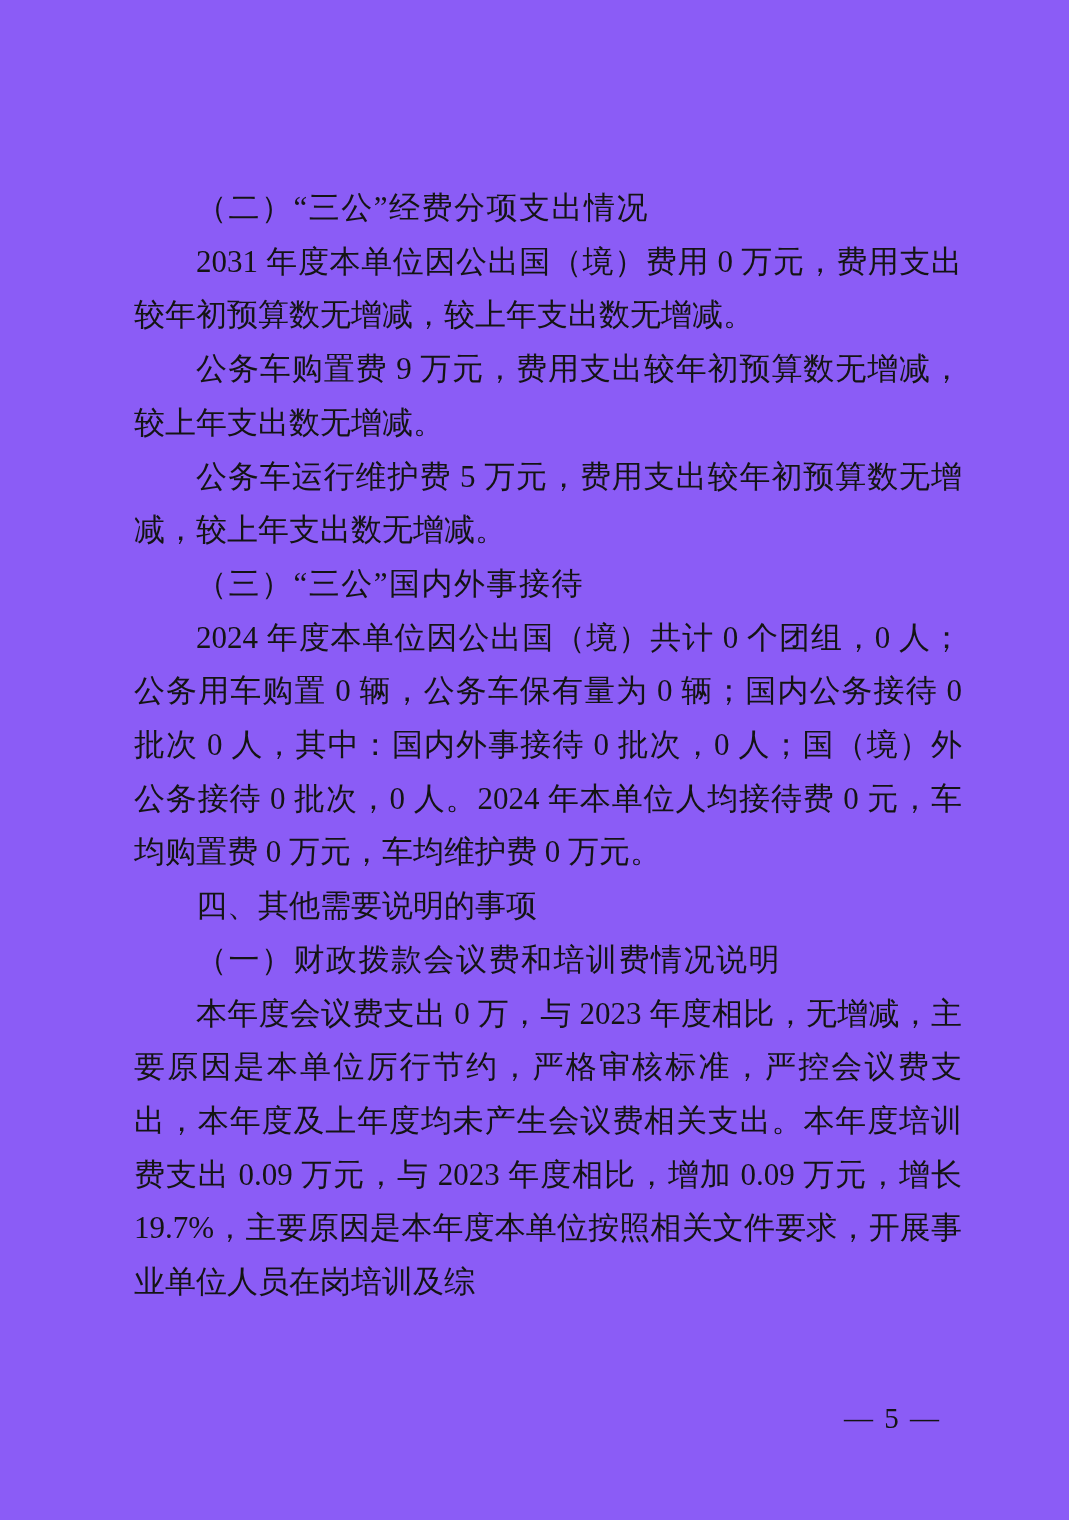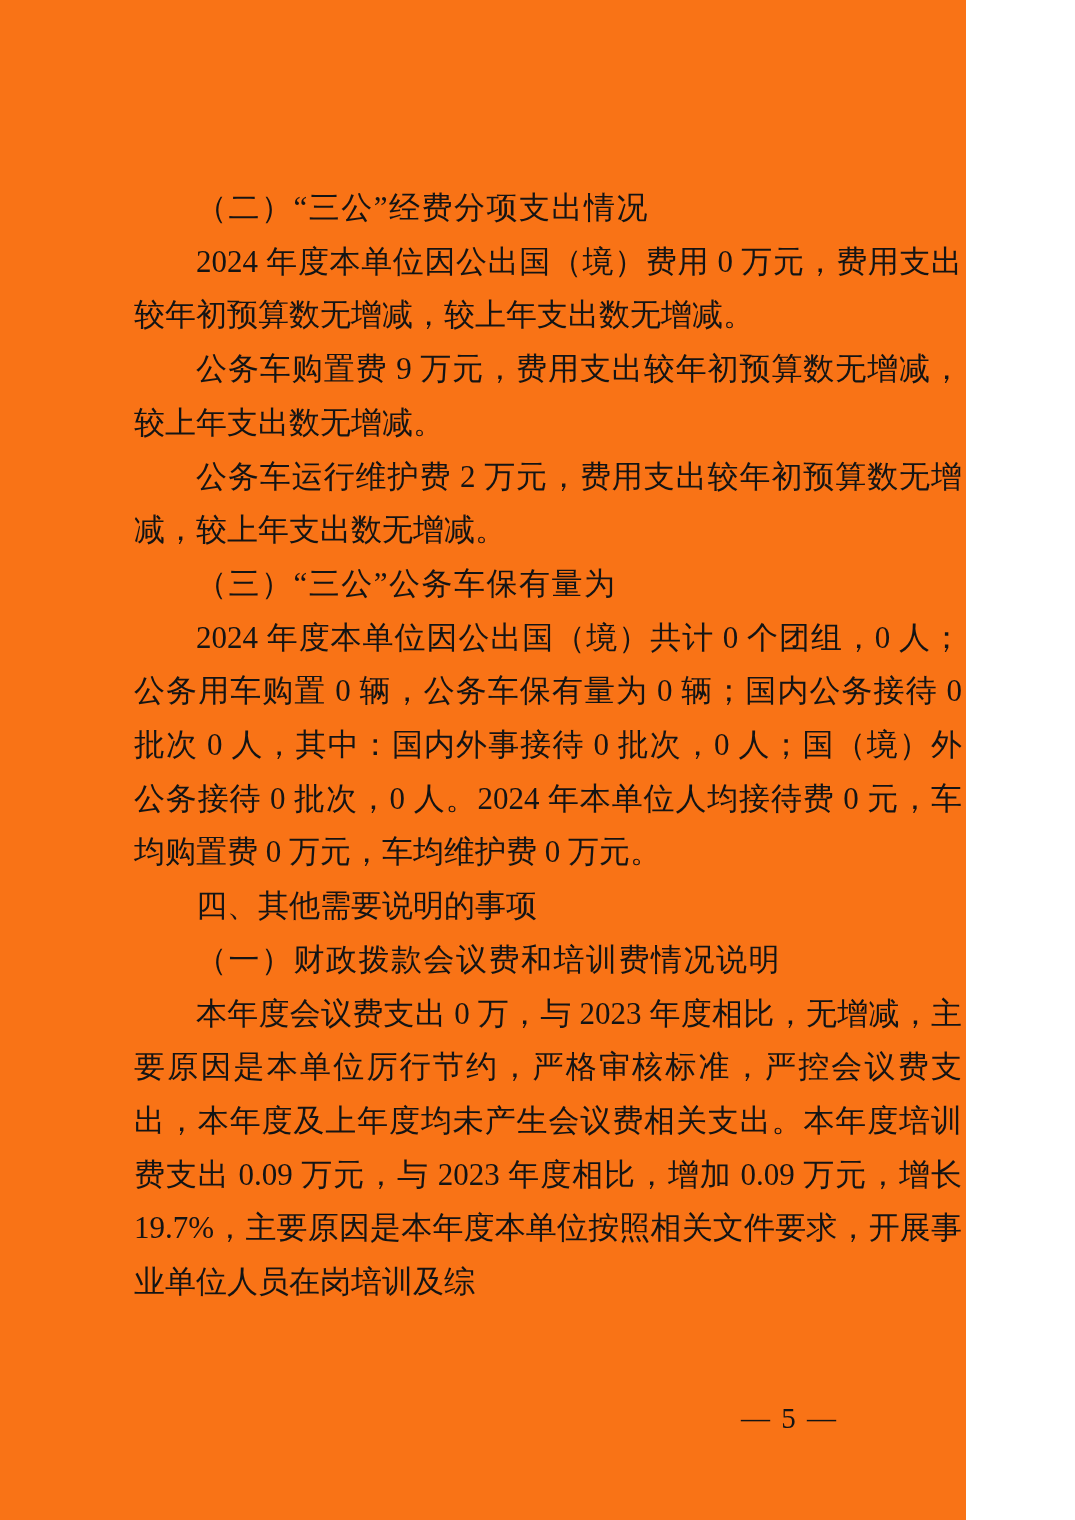--- a/index.html
+++ b/index.html
@@ -2,23 +2,23 @@
 <html lang="zh"><head>
 <meta charset="utf-8">
 <style>
   html, body {
     margin: 0;
     padding: 0;
     background: #ffffff;
   }
   .page {
     position: relative;
-    width: 966px;
+    width: 1069px;
     height: 1520px;
-    background: #f97316;
+    background: #8b5cf6;
     overflow: hidden;
     font-family: "Liberation Serif", "DejaVu Serif", serif;
     color: #141414;
   }
   .content {
     position: absolute;
     left: 134px;
     top: 181px;
     width: 828px;
     font-size: 31px;
@@ -62,28 +62,28 @@
   }
 </style>
 </head>
 <body>
 
 <div class="page">
   <div class="content">
 
     <h2 class="kaiti-heading">（二）“三公”经费分项支出情况</h2>
 
-    <p class="para">2024 年度本单位因公出国（境）费用 0 万元，费用支出较年初预算数无增减，较上年支出数无增减。</p>
+    <p class="para">2031 年度本单位因公出国（境）费用 0 万元，费用支出较年初预算数无增减，较上年支出数无增减。</p>
 
     <p class="para">公务车购置费 9 万元，费用支出较年初预算数无增减，较上年支出数无增减。</p>
 
-    <p class="para">公务车运行维护费 2 万元，费用支出较年初预算数无增减，较上年支出数无增减。</p>
+    <p class="para">公务车运行维护费 5 万元，费用支出较年初预算数无增减，较上年支出数无增减。</p>
 
 
-    <h2 class="kaiti-heading">（三）“三公”公务车保有量为</h2>
+    <h2 class="kaiti-heading">（三）“三公”国内外事接待</h2>
 
     <p class="para">2024 年度本单位因公出国（境）共计 0 个团组，0 人；公务用车购置 0 辆，公务车保有量为 0 辆；国内公务接待 0 批次 0 人，其中：国内外事接待 0 批次，0 人；国（境）外公务接待 0 批次，0 人。2024 年本单位人均接待费 0 元，车均购置费 0 万元，车均维护费 0 万元。</p>
 
     <h2 class="bold-heading">四、其他需要说明的事项</h2>
 
     <h3 class="kaiti-heading">（一）财政拨款会议费和培训费情况说明</h3>
 
     <p class="para">本年度会议费支出 0 万，与 2023 年度相比，无增减，主要原因是本单位厉行节约，严格审核标准，严控会议费支出，本年度及上年度均未产生会议费相关支出。本年度培训费支出 0.09 万元，与 2023 年度相比，增加 0.09 万元，增长 19.7%，主要原因是本年度本单位按照相关文件要求，开展事业单位人员在岗培训及综</p>
 
   </div>

